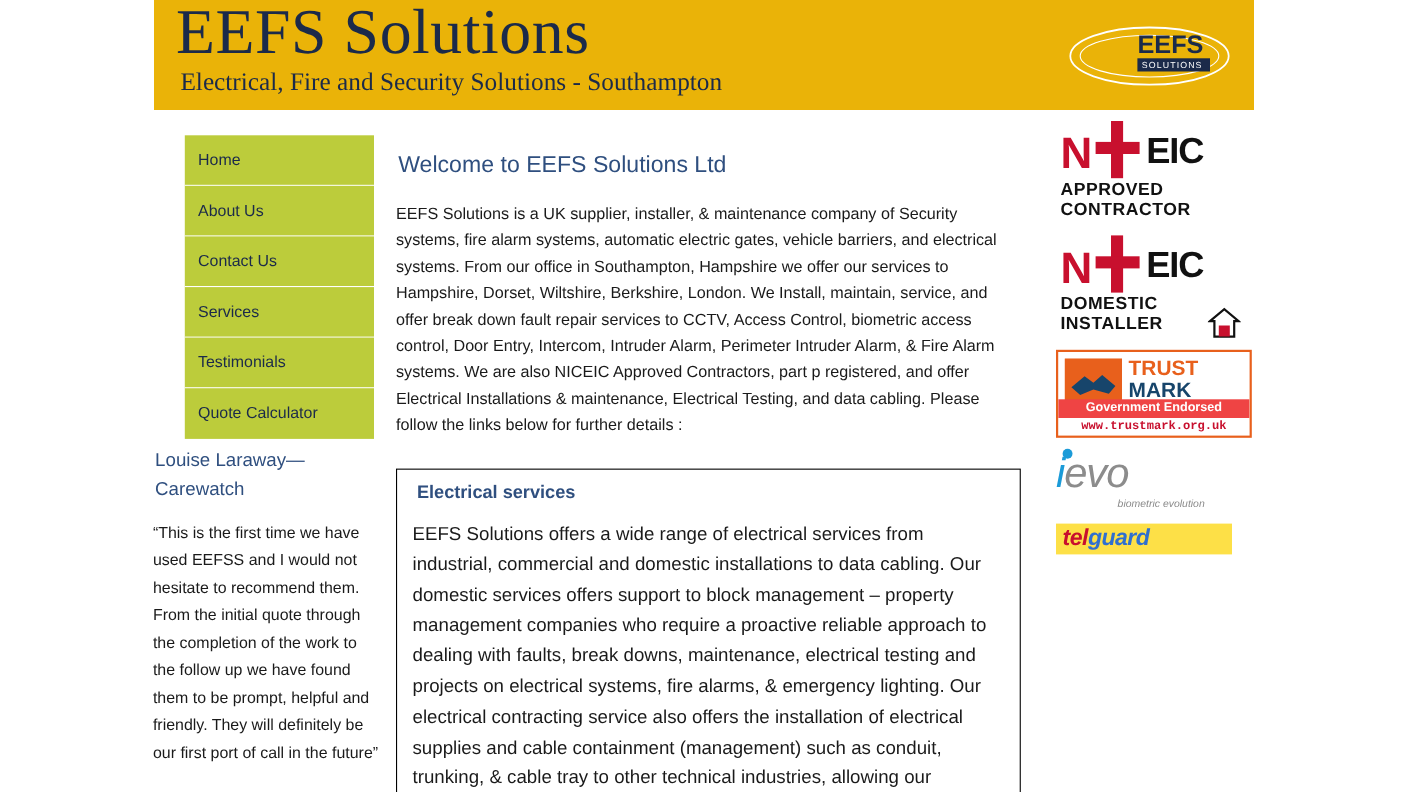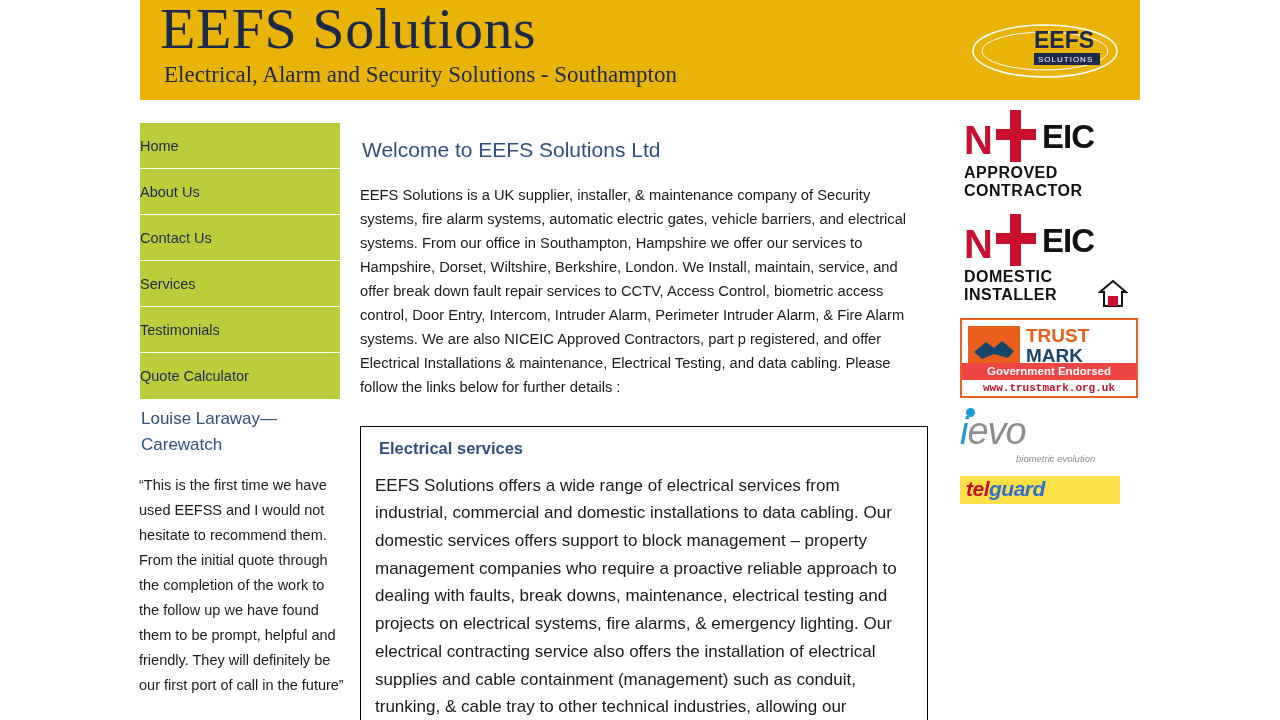--- a/index.html
+++ b/index.html
@@ -53,23 +53,25 @@
     position: absolute;
     left: 140px; top: 123px;
     width: 200px;
   }
   .nav-item {
     height: 46px;
     background: #bccc3b;
     border-bottom: 1px solid #ffffff;
     color: #1b2a4a;
     font-size: 14.5px;
+    padding-left: 12px;
     display: flex;
     align-items: center;
     cursor: pointer;
+    margin-left: 28px;
   }
   .nav-item:last-child { border-bottom: none; }
 
   
   .testimonial {
     position: absolute;
     left: 139px; top: 406px;
     width: 205px;
   }
   .testimonial-author {
@@ -262,21 +264,21 @@
   }
   .tg-text .g { color: #2f6fd0; }
 </style>
 </head>
 <body>
 
 <div id="page">
 
   <div class="header">
     <div class="header-title">EEFS Solutions</div>
-    <div class="header-sub">Electrical, Alarm and Security Solutions - Southampton</div>
+    <div class="header-sub">Electrical, Fire and Security Solutions - Southampton</div>
     <svg class="header-logo" viewBox="0 0 160 82">
       <ellipse cx="75" cy="43" rx="72" ry="26" fill="none" stroke="#ffffff" stroke-width="1.6"></ellipse>
       <ellipse cx="75" cy="43" rx="63" ry="19" fill="none" stroke="#ffffff" stroke-width="1"></ellipse>
       <path d="M48 10 A30 30 0 1 0 48 70 A24 24 0 1 1 48 10 Z" fill="#1b2a4a"></path>
       <text x="64" y="40" font-family="Liberation Sans, sans-serif" font-size="23" font-weight="bold" fill="#1b2a4a">EEFS</text>
       <rect x="64" y="45" width="66" height="12" fill="#1b2a4a"></rect>
       <text x="68" y="54" font-family="Liberation Sans, sans-serif" font-size="8" fill="#ffffff" letter-spacing="1">SOLUTIONS</text>
     </svg>
   </div>
 

